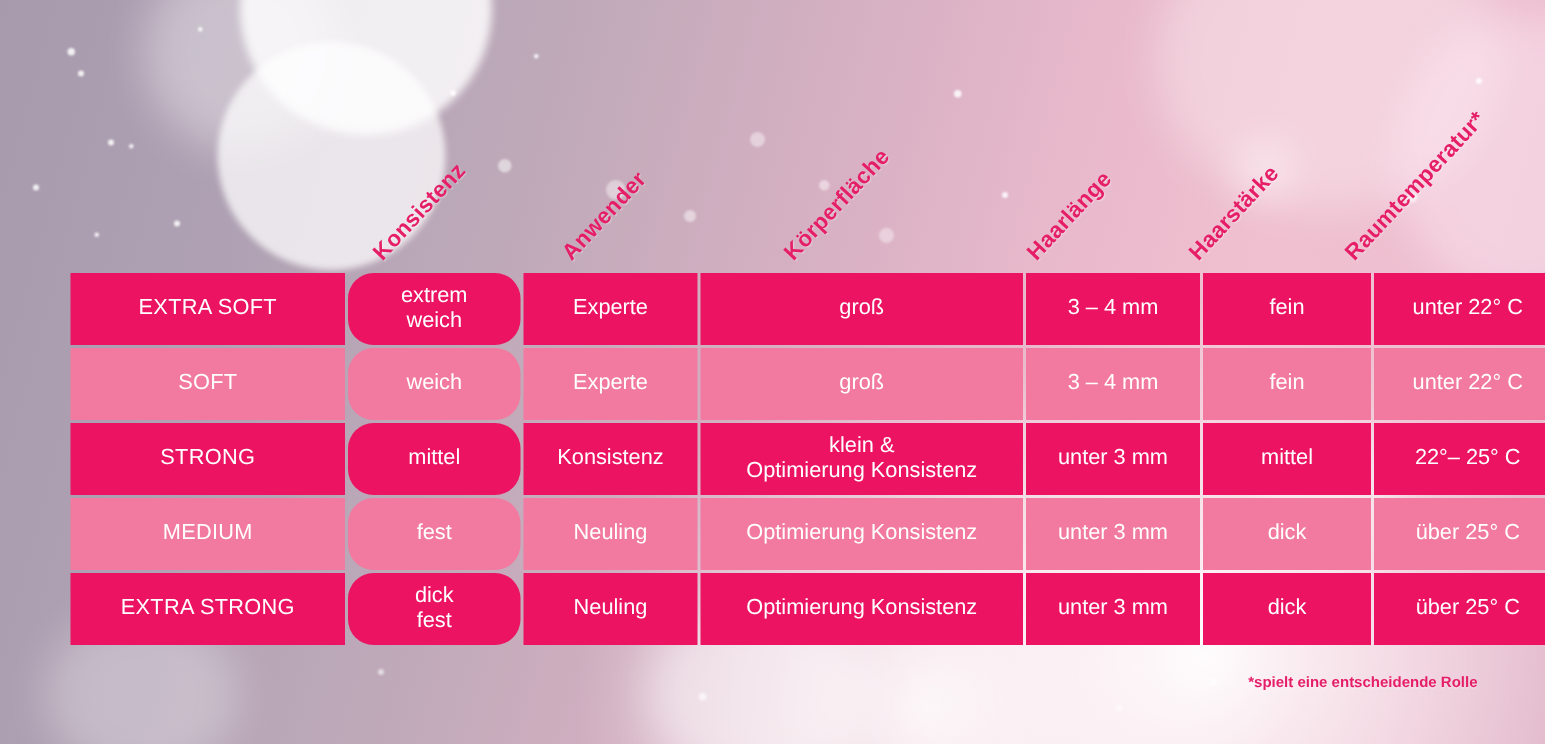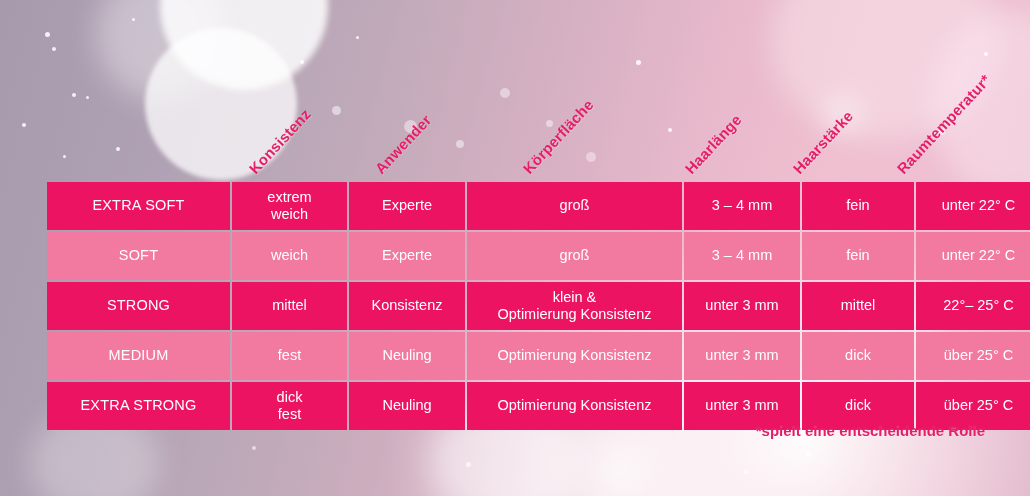--- a/index.html
+++ b/index.html
@@ -81,39 +81,39 @@
     vertical-align: middle;
     font-size: 14.5px;
     line-height: 1.18;
     height: 44px;
     padding: 2px 3px;
   }
   tr.row-dark td { background: #ec1362; }
   tr.row-light td { background: #f2799f; }
 
   td.c-label   { width: 177px; margin-top: 44px; }
-  td.c-cons    { width: 109px; }
+  td.c-cons    { width: 109px; border-radius: 17px; }
   td.c-anw     { width: 110px; }
   td.c-koerper { width: 209px; }
   td.c-haarl   { width: 110px; }
   td.c-haars   { width: 106px; }
   td.c-temp    { width: 119px; }
 
   td.c-label { font-size: 15px; letter-spacing: 0.2px; }
 
   .nowrap { white-space: nowrap; }
 
   
   #footnote {
     position: absolute;
     right: 45px;
-    top: 422px;
+    top: 450px;
     color: #e51e67;
     font-weight: bold;
-    font-size: 15px;
+    font-size: 10px;
     white-space: nowrap;
     text-shadow: 0 1px 1px rgba(255,255,255,0.3);
   }
 </style>
 </head>
 <body>
 
 <div id="stage">
 
   <div class="bokeh" style="left:160px; top:-78px; width:168px; height:168px; background:rgba(255,255,255,0.82); filter:blur(3px);"></div>

